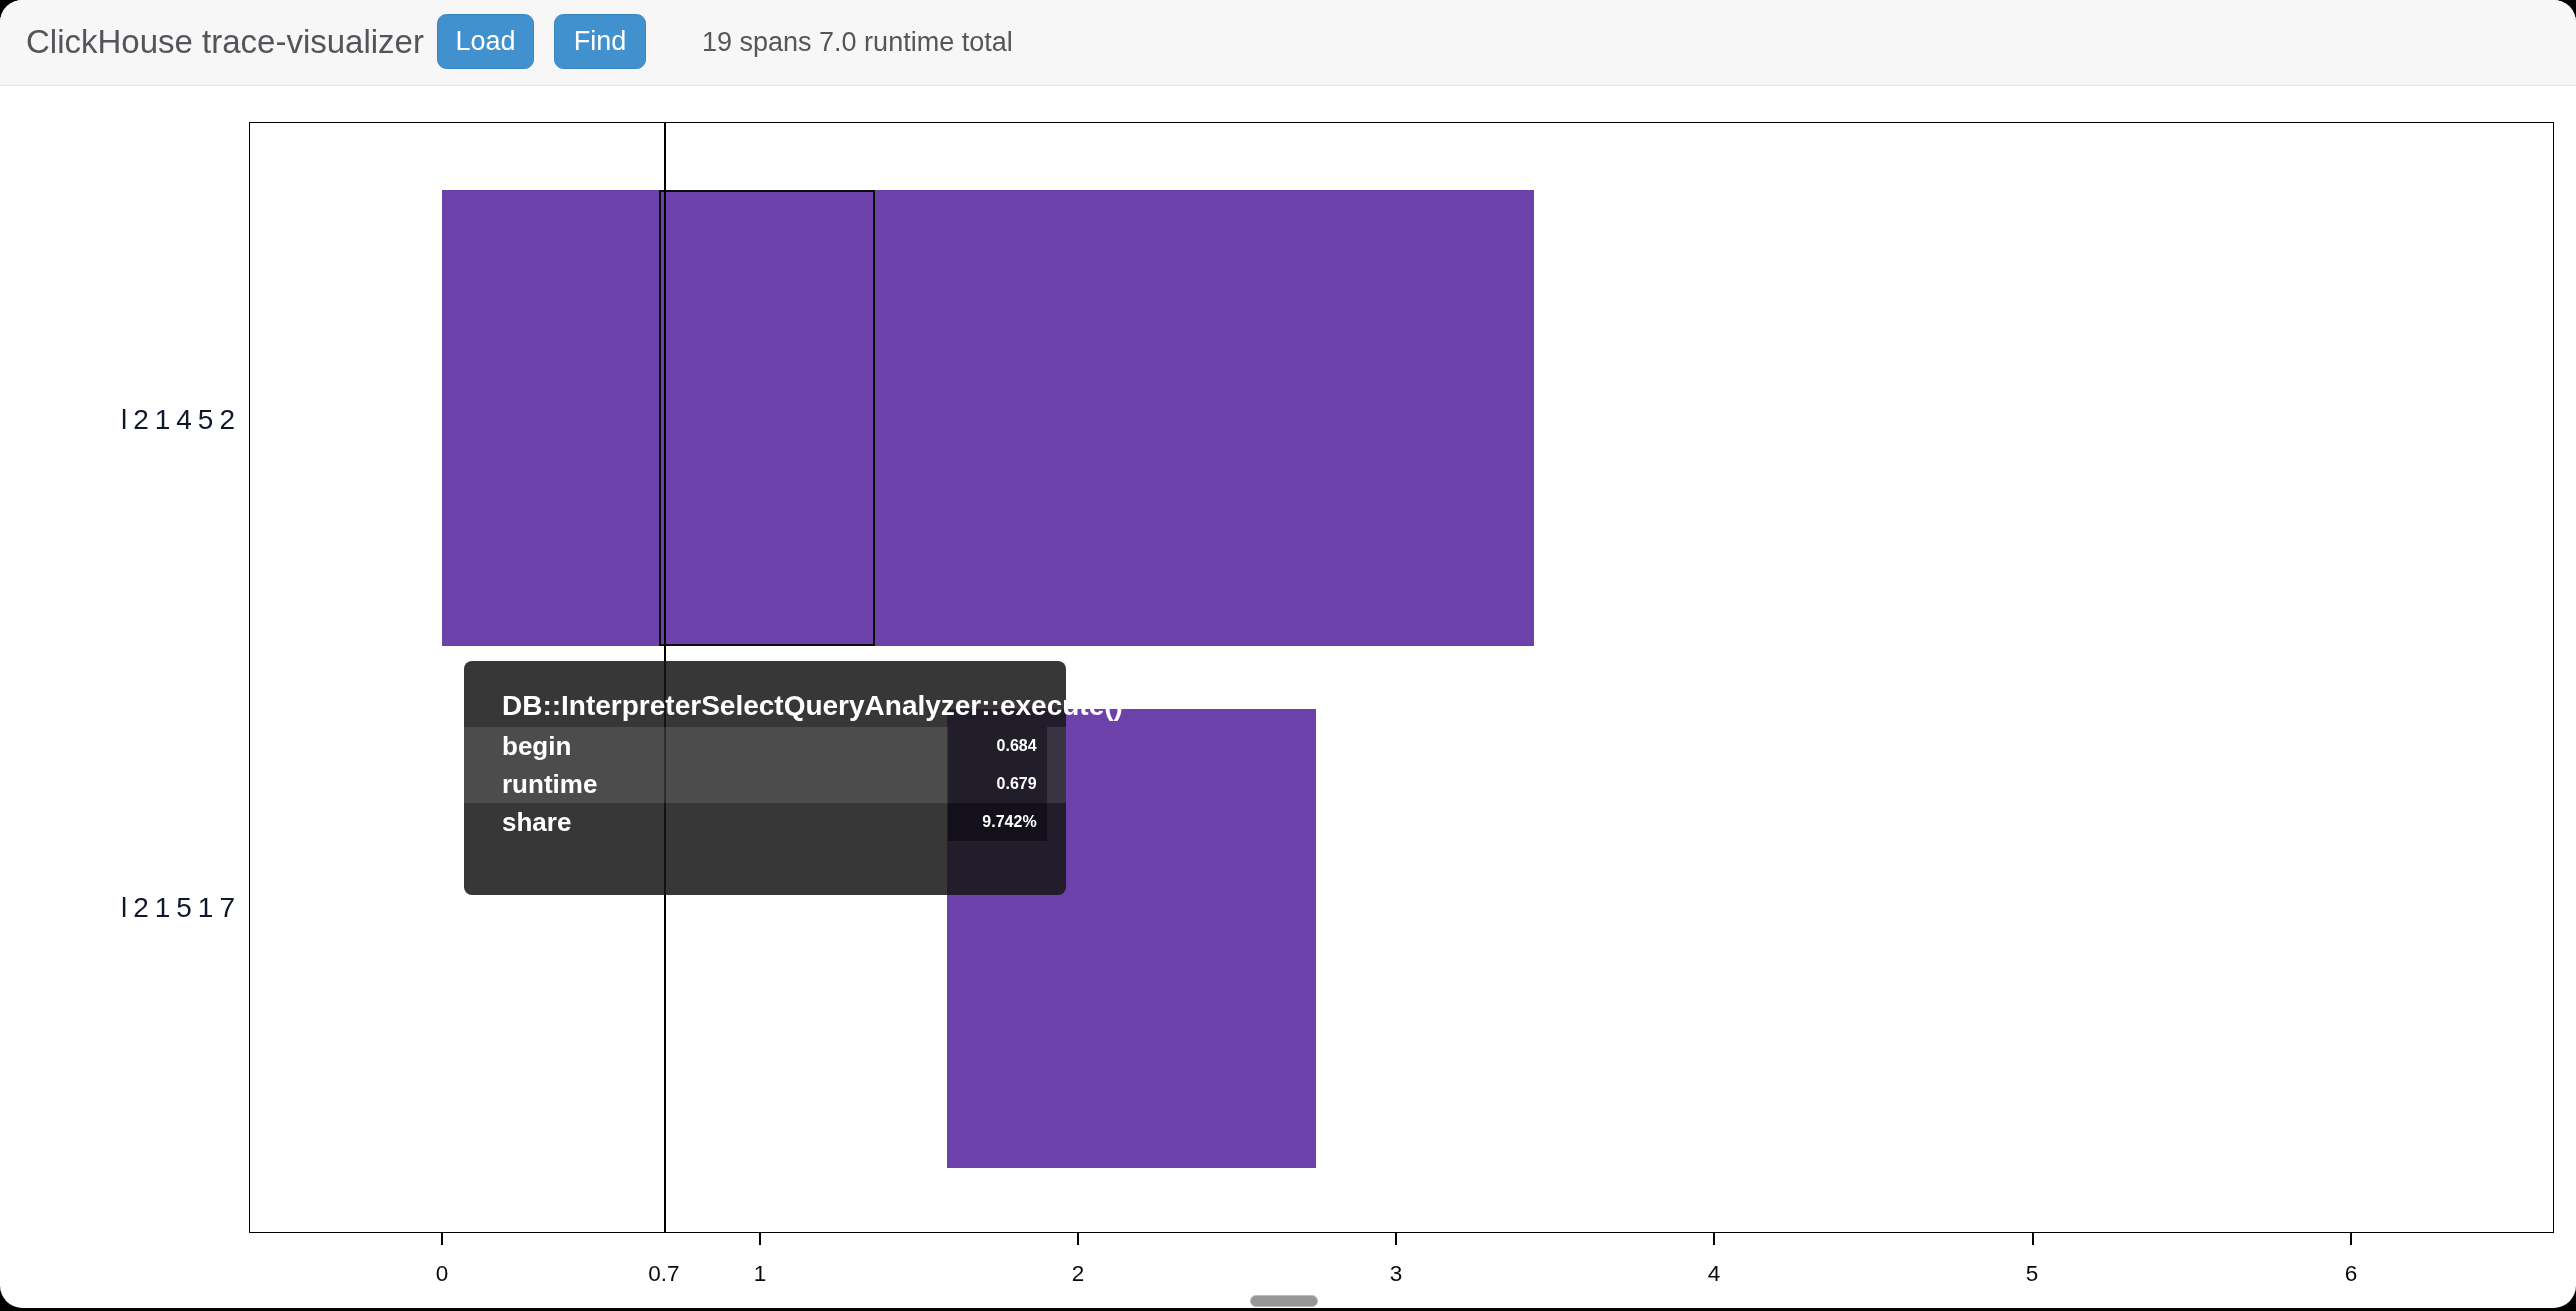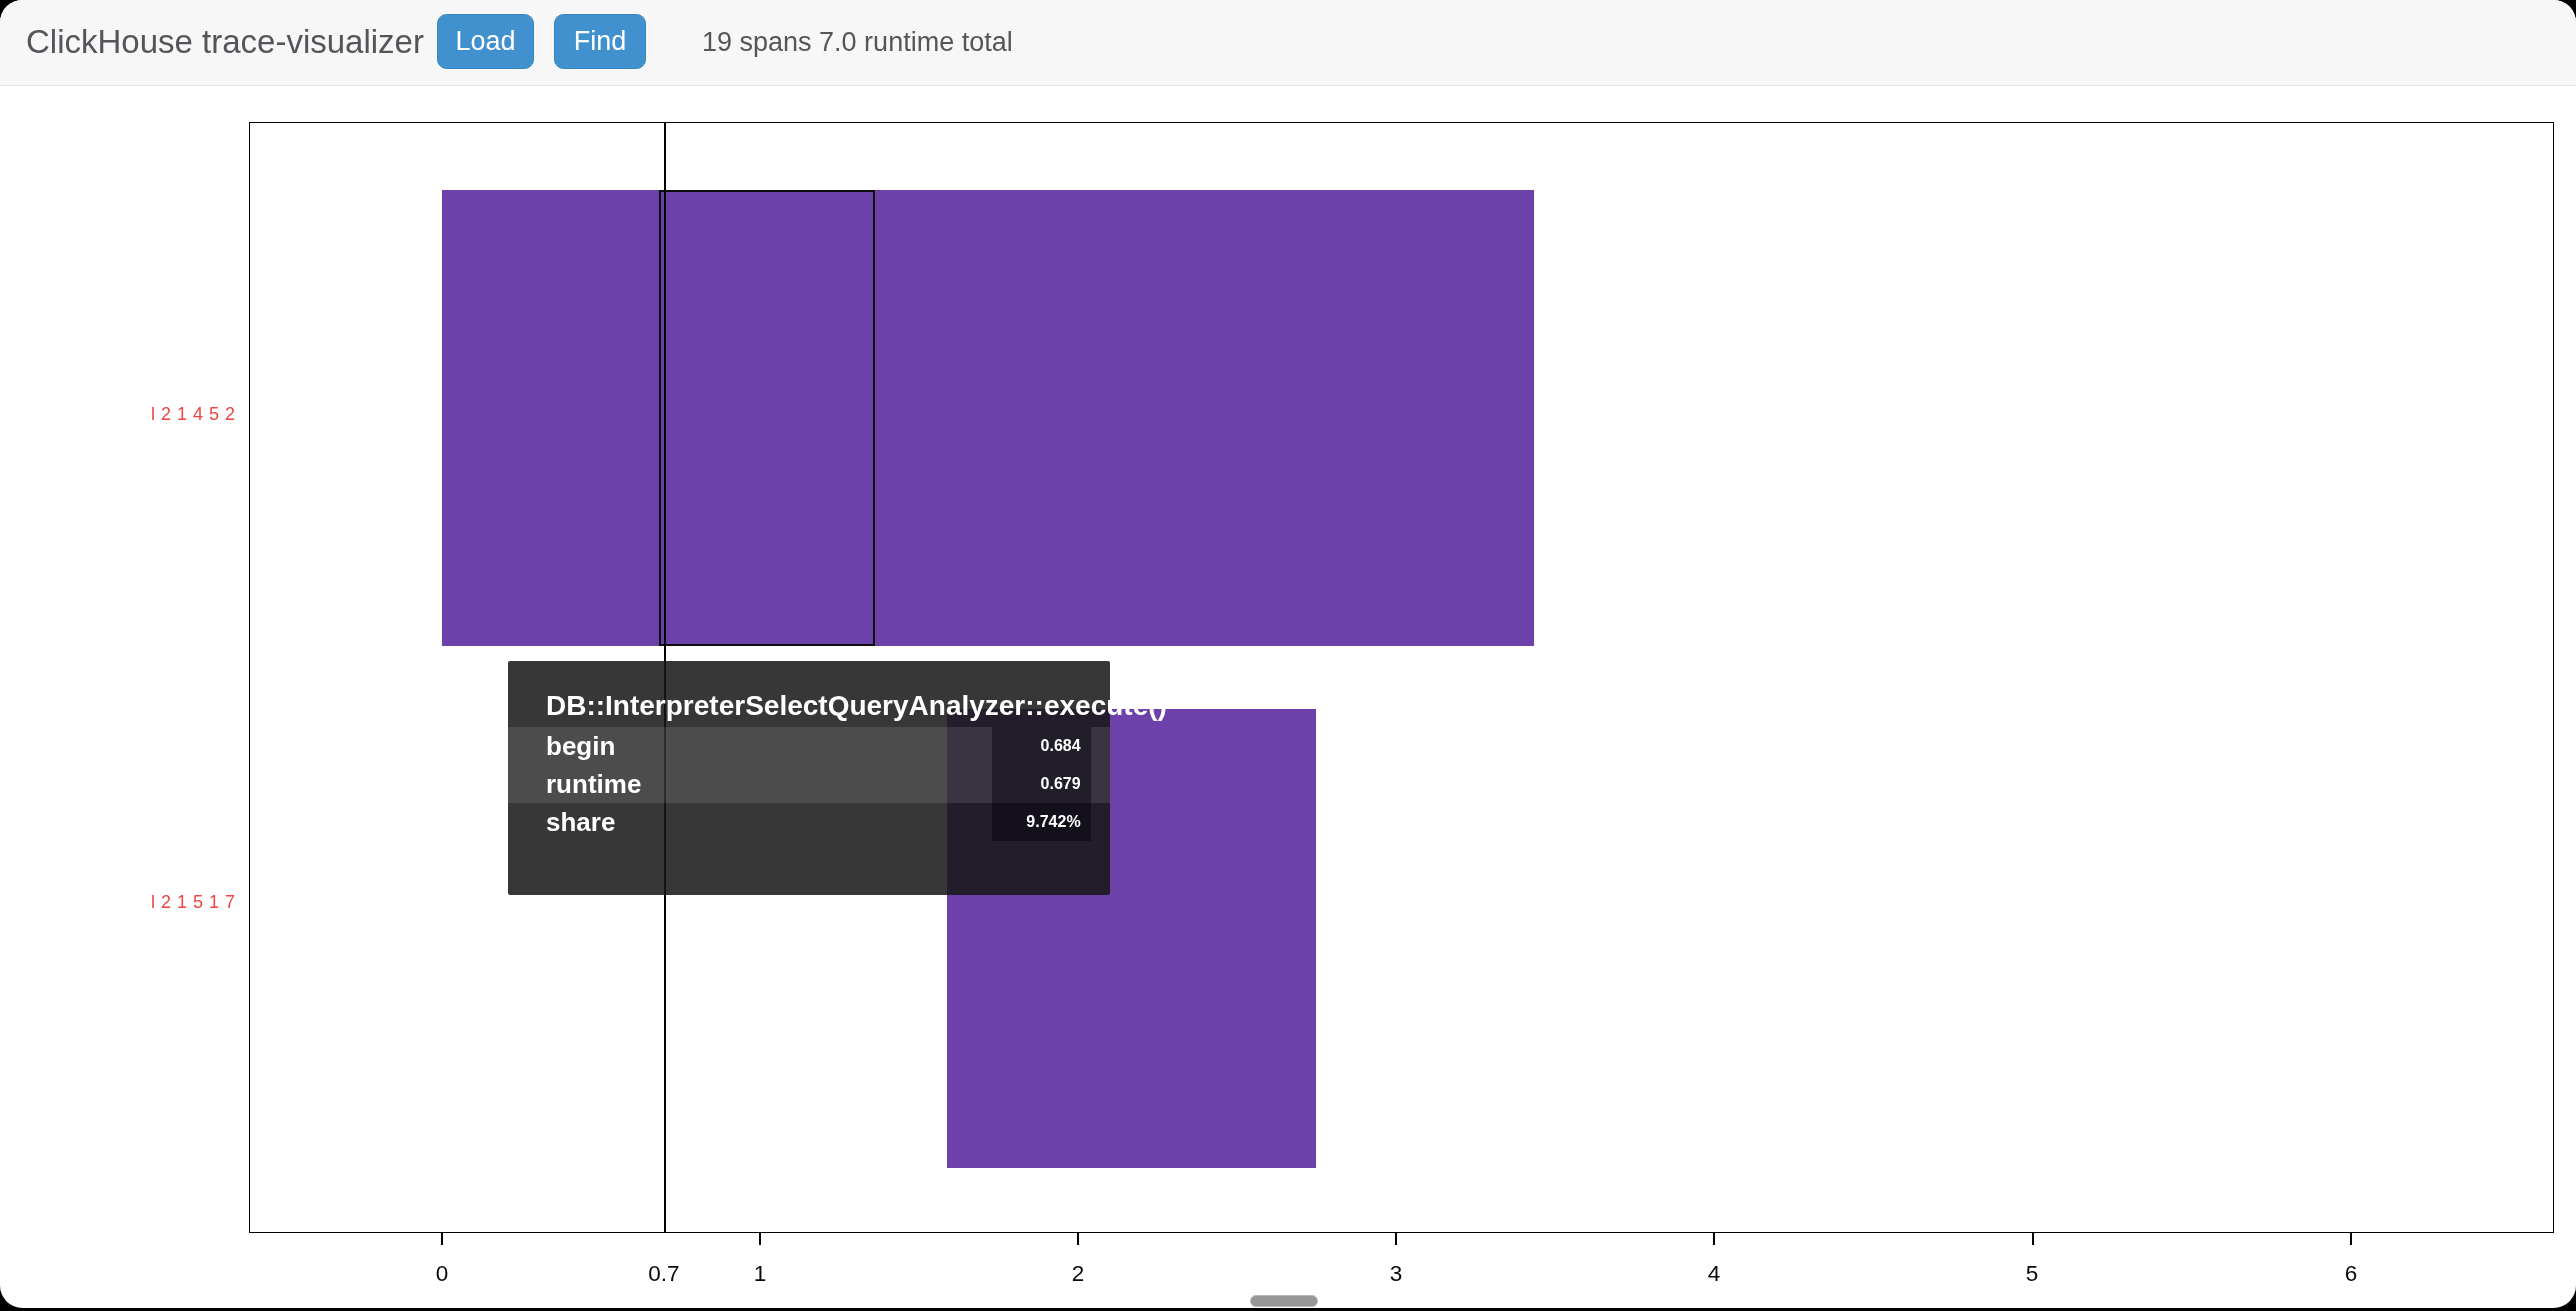--- a/index.html
+++ b/index.html
@@ -19,25 +19,25 @@
   #find-btn{left:554px;width:92px;}
   #status-text{position:absolute;left:702px;top:0;height:84px;line-height:84px;
                font-size:27px;color:#55565a;white-space:nowrap;}
   
   #plot{position:absolute;border:1.7px solid #000;box-sizing:border-box;background:#fff;}
   .hl-span{position:absolute;z-index:2;border:2.6px solid #0d0d0d;box-sizing:border-box;background:transparent;}
   #cursor-line{position:absolute;width:1.7px;background:#000;z-index:3;}
   .x-tick-mark{position:absolute;width:1.7px;height:12px;background:#000;}
   .x-tick-label{position:absolute;width:104px;margin-left:-52px;text-align:center;
                 font-size:22.5px;color:#0a0a0a;}
-  .y-label{position:absolute;text-align:right;font-size:18px;color:#ef4444;
+  .y-label{position:absolute;text-align:right;font-size:28px;color:#0f172a;
            letter-spacing:6px;white-space:nowrap;}
   
-  #tooltip{position:absolute;z-index:4;background:rgba(22,22,22,0.86);border-radius:2px;
-           color:#fff;pointer-events:none;box-sizing:border-box;margin-left:44px;}
+  #tooltip{position:absolute;z-index:4;background:rgba(22,22,22,0.86);border-radius:8px;
+           color:#fff;pointer-events:none;box-sizing:border-box;}
   #tooltip-title{height:61px;display:flex;align-items:flex-end;padding:0 19px 5.2px 38px;
                  font-size:28px;font-weight:bold;white-space:nowrap;}
   .tt-row{height:38px;display:flex;align-items:center;padding-right:19px;box-sizing:border-box;}
   .tt-row.stripe{background:rgba(255,255,255,0.11);}
   .tt-label{flex:1;padding-left:38px;font-size:26px;font-weight:bold;}
   .tt-value{width:99px;height:100%;display:flex;align-items:center;justify-content:flex-end;
             padding-right:10.4px;box-sizing:border-box;background:rgba(0,0,8,0.42);
             font-size:16px;font-weight:bold;}
   
   #scroll-thumb{position:absolute;left:1250px;top:1295px;width:68px;height:12px;border-radius:6px;

